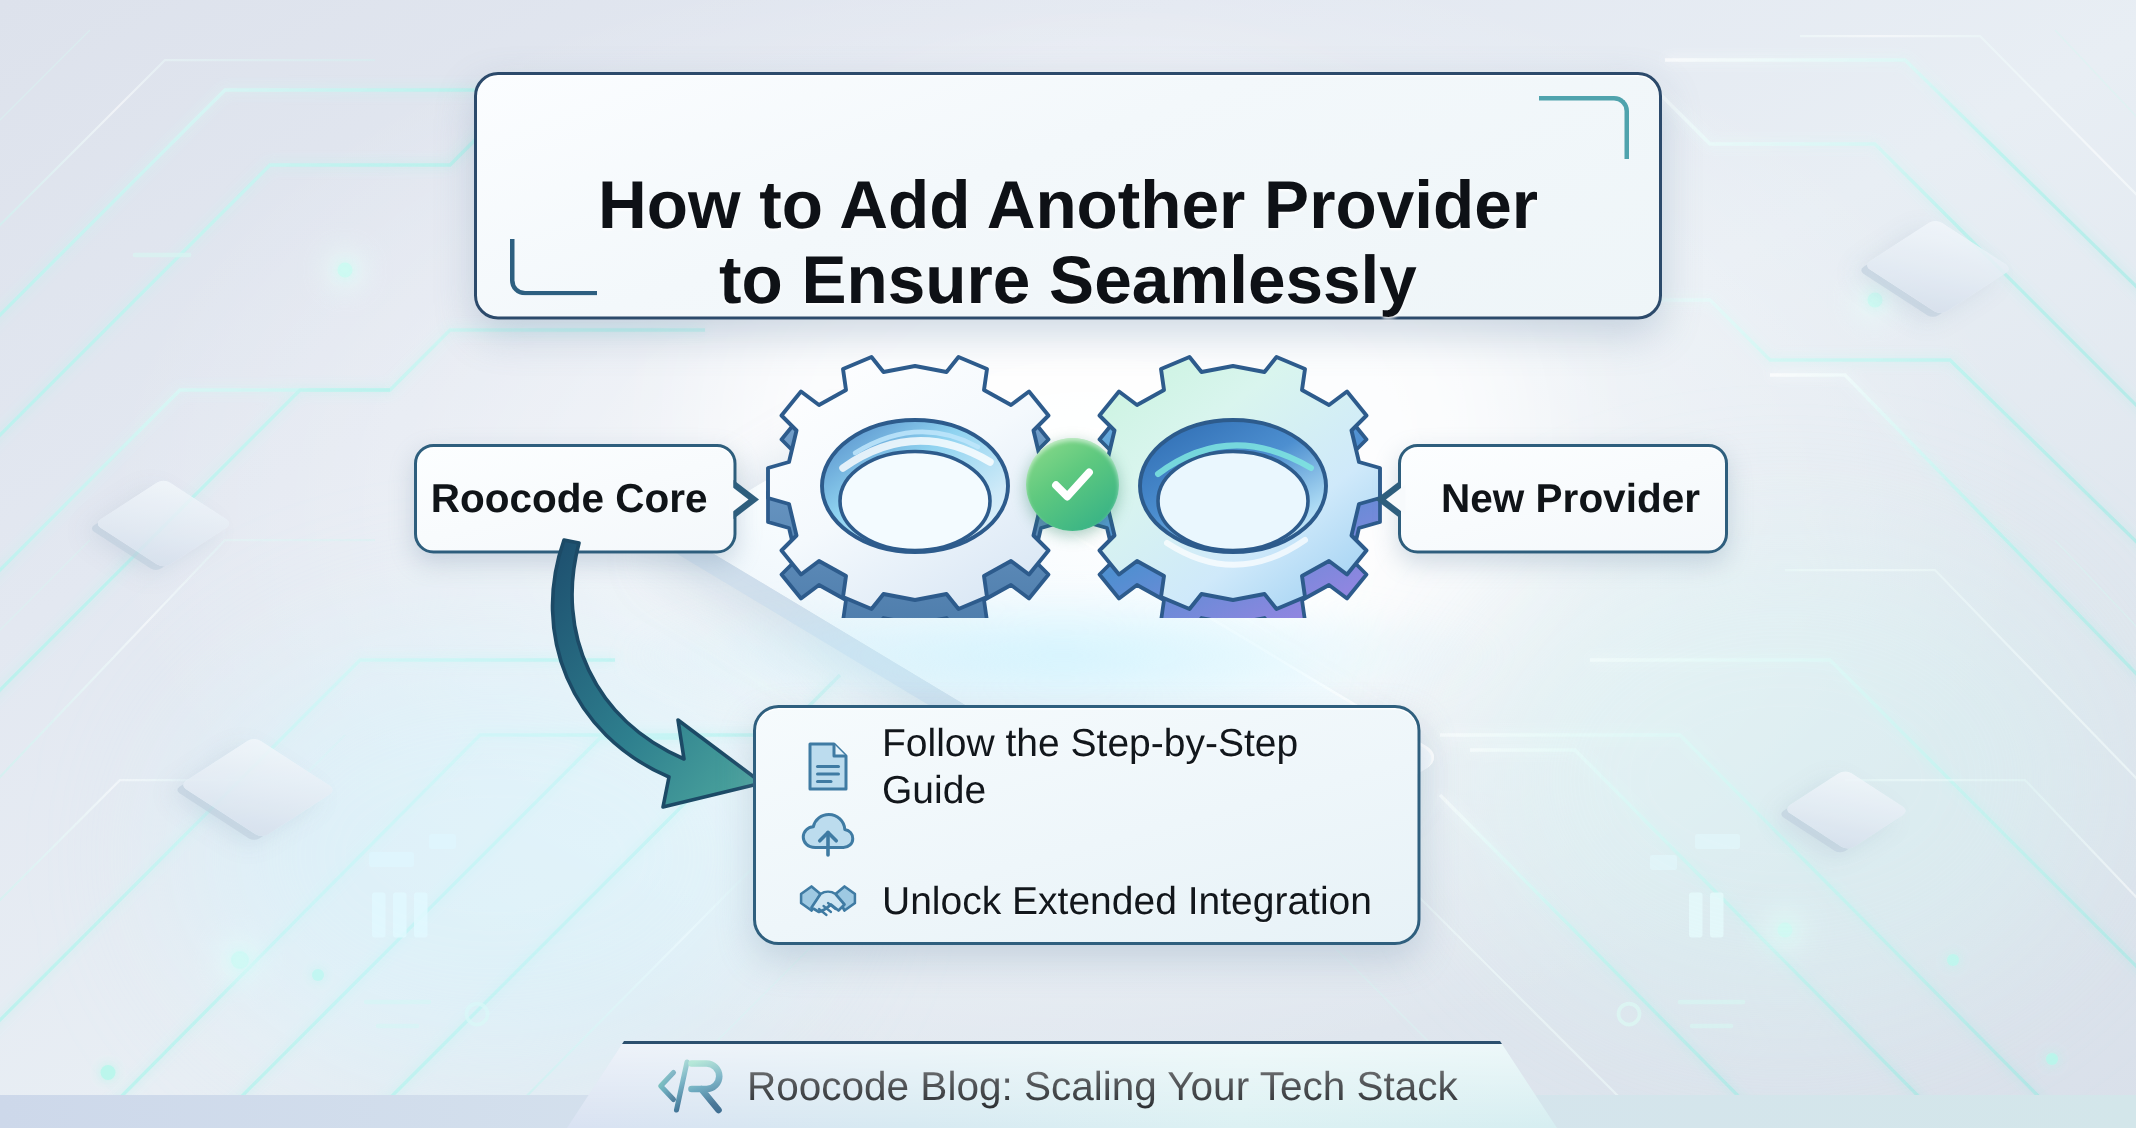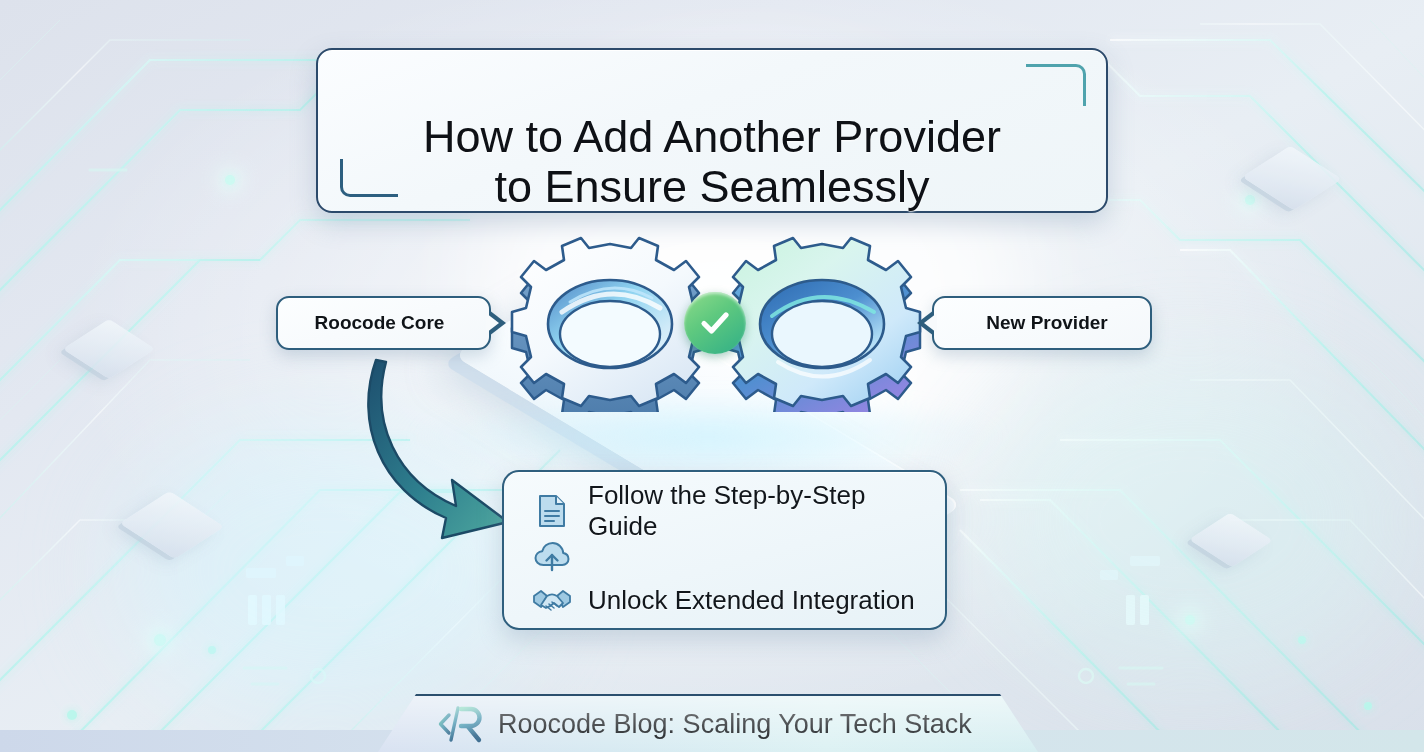--- a/index.html
+++ b/index.html
@@ -64,21 +64,21 @@
   #conclusion-banner::after {
     content:""; position:absolute; top:0; width:26px; height:26px;
     background:transparent;
   }
   #conclusion-banner::before { left:-26px;  border-top-right-radius:26px; box-shadow:8px -8px 0 0 #1d4e77; }
   #conclusion-banner::after  { right:-26px; border-top-left-radius:26px;  box-shadow:-8px -8px 0 0 #34a79e; }
 
   #title-text {
     position:absolute; left:0; right:0; top:62px;
     text-align:center;
-    font-size:45px; line-height:50px; font-weight:normal;
+    font-size:45px; line-height:50px; font-weight:bold;
     color:#0e1116;
     text-shadow:0 1px 2px rgba(255,255,255,0.9);
   }
   .corner-bracket { position:absolute; }
   #bracket-bottom-left {
     left:22px; bottom:14px; width:58px; height:38px;
     border-left:3px solid #2d5f80; border-bottom:3px solid #2d5f80;
     border-bottom-left-radius:10px;
   }
   #bracket-top-right {
@@ -115,26 +115,26 @@
   #check-badge {
     position:absolute; left:684px; top:292px;
     width:62px; height:62px; border-radius:50%;
     background:linear-gradient(145deg,#8fdc8a 0%,#5fc97f 42%,#2fae87 100%);
     box-shadow:0 3px 10px rgba(40,130,100,0.40), inset 0 2px 3px rgba(255,255,255,0.55);
     display:flex; align-items:center; justify-content:center;
   }
 
   
   .pill {
-    position:absolute; height:54px;
+    position:absolute; height:73px;
     background:linear-gradient(165deg,#fcfeff 0%,#f4f8fb 100%);
     border:2px solid #2e5e7d;
     border-radius:13px;
     display:flex; align-items:center;
-    font-size:19px; font-weight:bold; color:#101418;
+    font-size:27px; font-weight:bold; color:#101418;
     box-shadow:0 6px 16px rgba(120,150,175,0.32), inset 0 1px 0 rgba(255,255,255,0.95);
   }
   #label-roocode-core { left:276px; top:296px; width:215px; justify-content:center; padding-right:8px; }
   #label-new-provider { left:932px; top:296px; width:220px; justify-content:center; padding-left:10px; }
   .pill-point {
     position:absolute; top:50%; margin-top:-13px;
     width:0; height:0;
     border-top:13px solid transparent;
     border-bottom:13px solid transparent;
   }

